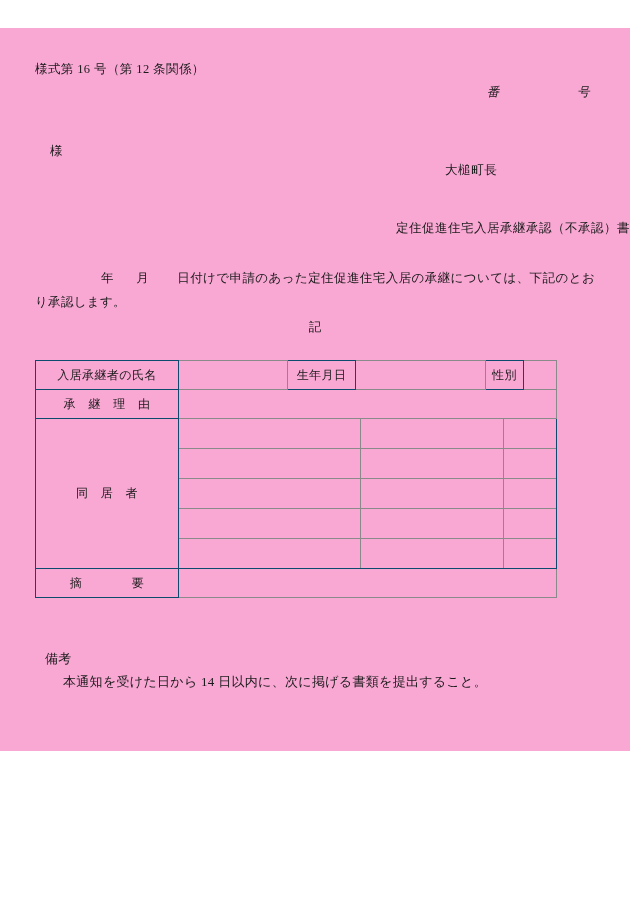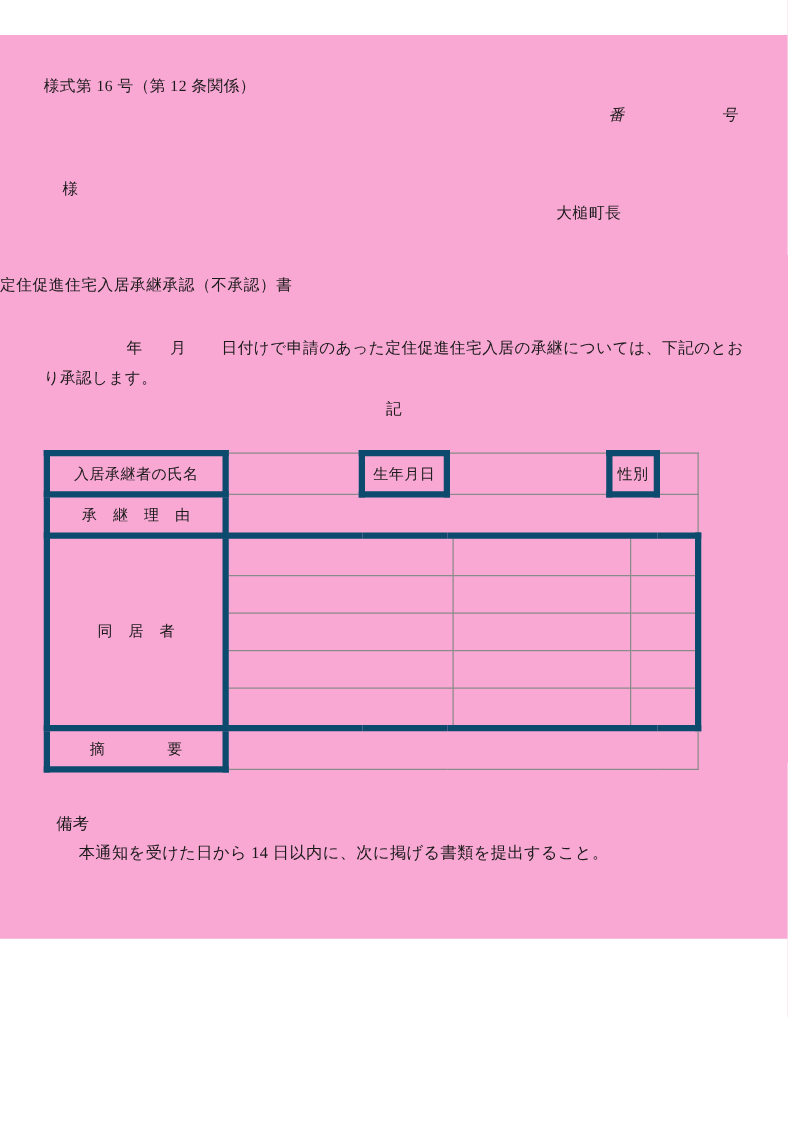--- a/index.html
+++ b/index.html
@@ -62,21 +62,21 @@
     top: 134px;
     font-size: 12.5px;
     letter-spacing: 0.6px;
   }
 
   .doc-title {
     position: absolute;
     left: 0;
     top: 192px;
     width: 630px;
-    text-align: left;
+    text-align: right;
     font-size: 12.5px;
     letter-spacing: 0.5px;
   }
 
   .body-text {
     position: absolute;
     left: 35px;
     top: 238px;
     width: 560px;
     font-size: 12.5px;
@@ -104,21 +104,21 @@
   .form-table {
     position: absolute;
     left: 35px;
     top: 332px;
     width: 521px;
     border-collapse: collapse;
     table-layout: fixed;
     font-size: 12px;
   }
   .form-table td {
-    border: 5px solid #0c4a6e;
+    border: 1px solid #0c4a6e;
     padding: 0 4px;
     height: 28px;
     vertical-align: middle;
     text-align: center;
     letter-spacing: 0.4px;
   }
   .form-table td.blank { border: 1px solid #8a8a8a; }
   .lbl { white-space: pre; }
   .cell-tall { height: 32px; }
   .row-occupants-label {

